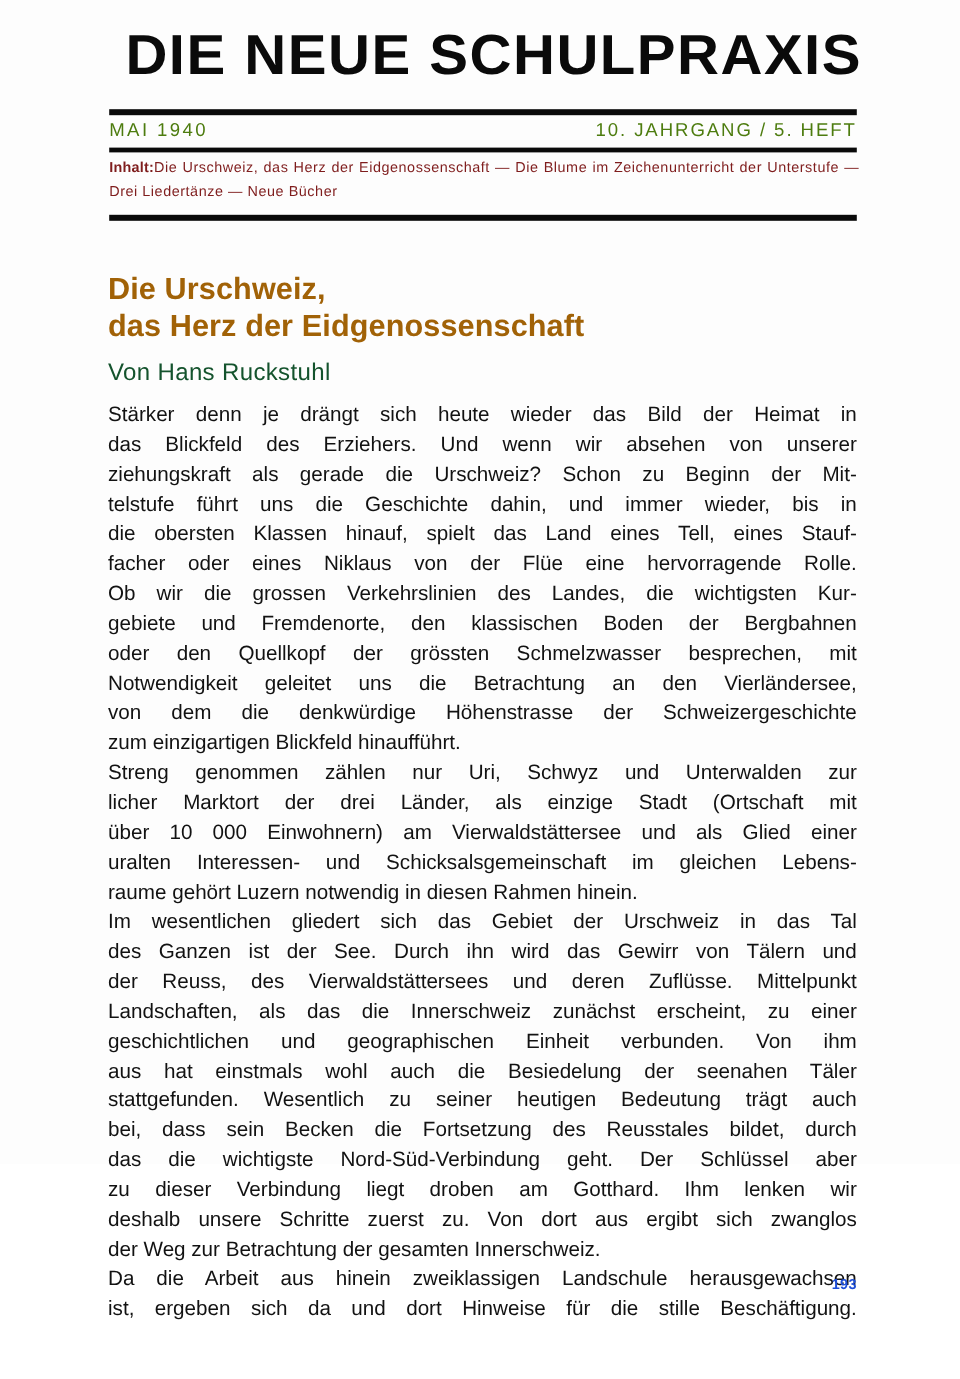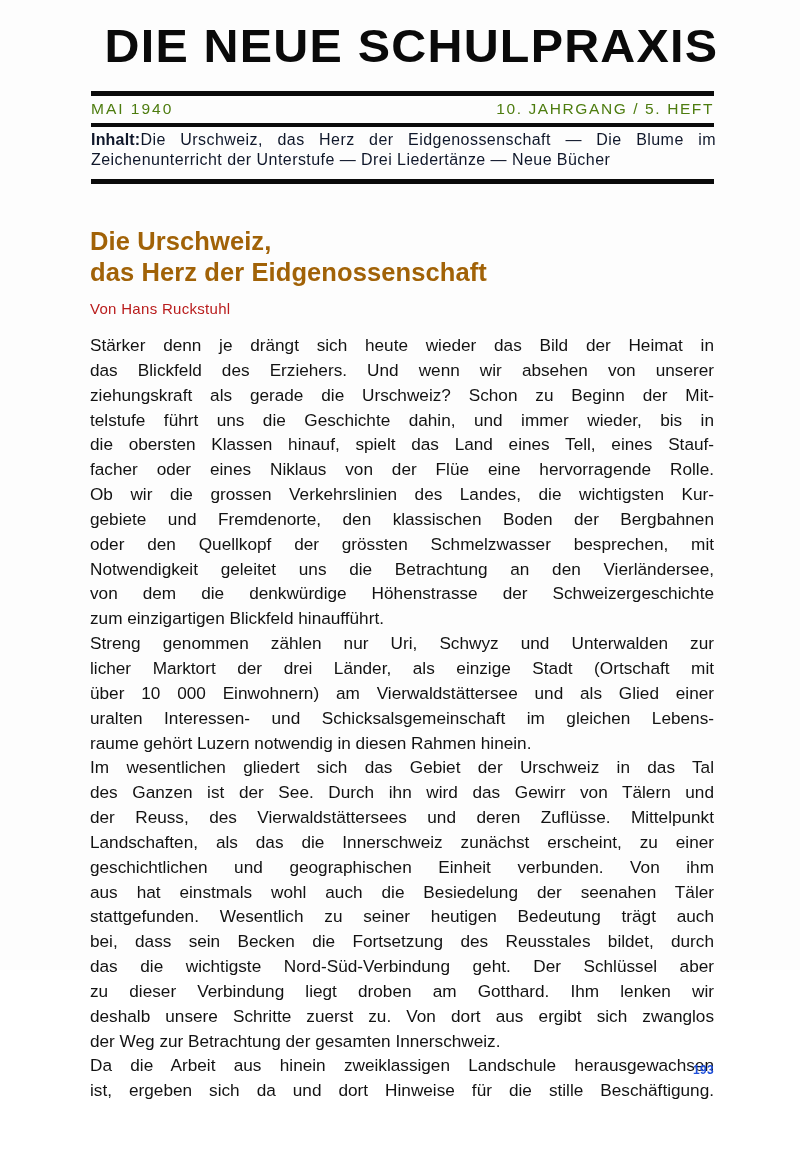--- a/index.html
+++ b/index.html
@@ -67,25 +67,25 @@
     color: #4d7c0f;
   }
   .issue-line .right { letter-spacing: 1.6px; }
 
   
   .contents {
     position: absolute;
     left: 91px;
     top: 130px;
     width: 625px;
-    font-size: 16px;
+    font-size: 12px;
     line-height: 19.5px;
     letter-spacing: 0.45px;
     text-align: justify;
-    color: #0f172a;
+    color: #7f1d1d;
   }
   .contents .label {
     font-weight: 700;
     letter-spacing: 0.2px;
   }
 
   
   .article-title {
     position: absolute;
     left: 90px;
@@ -94,24 +94,24 @@
     font-size: 25.5px;
     font-weight: 700;
     line-height: 31px;
     letter-spacing: 0.1px;
     color: #a16207;
   }
   .byline {
     position: absolute;
     left: 90px;
     top: 300px;
-    font-size: 15px;
+    font-size: 20px;
     font-weight: 400;
     letter-spacing: 0.3px;
-    color: #b91c1c;
+    color: #14532d;
   }
 
   .body-text {
     position: absolute;
     left: 90px;
     top: 333px;
     width: 624px;
     font-size: 17.2px;
     line-height: 24.85px;
     color: #121212;

